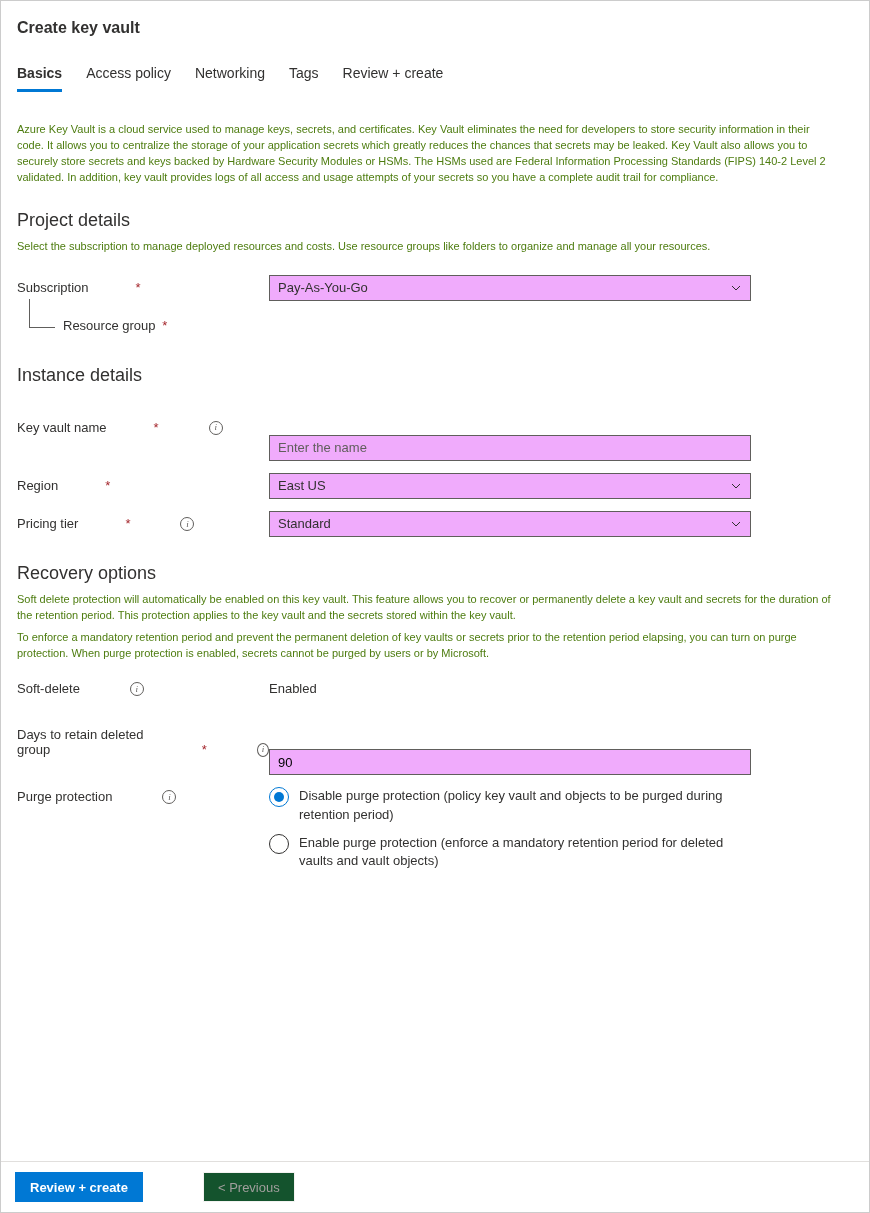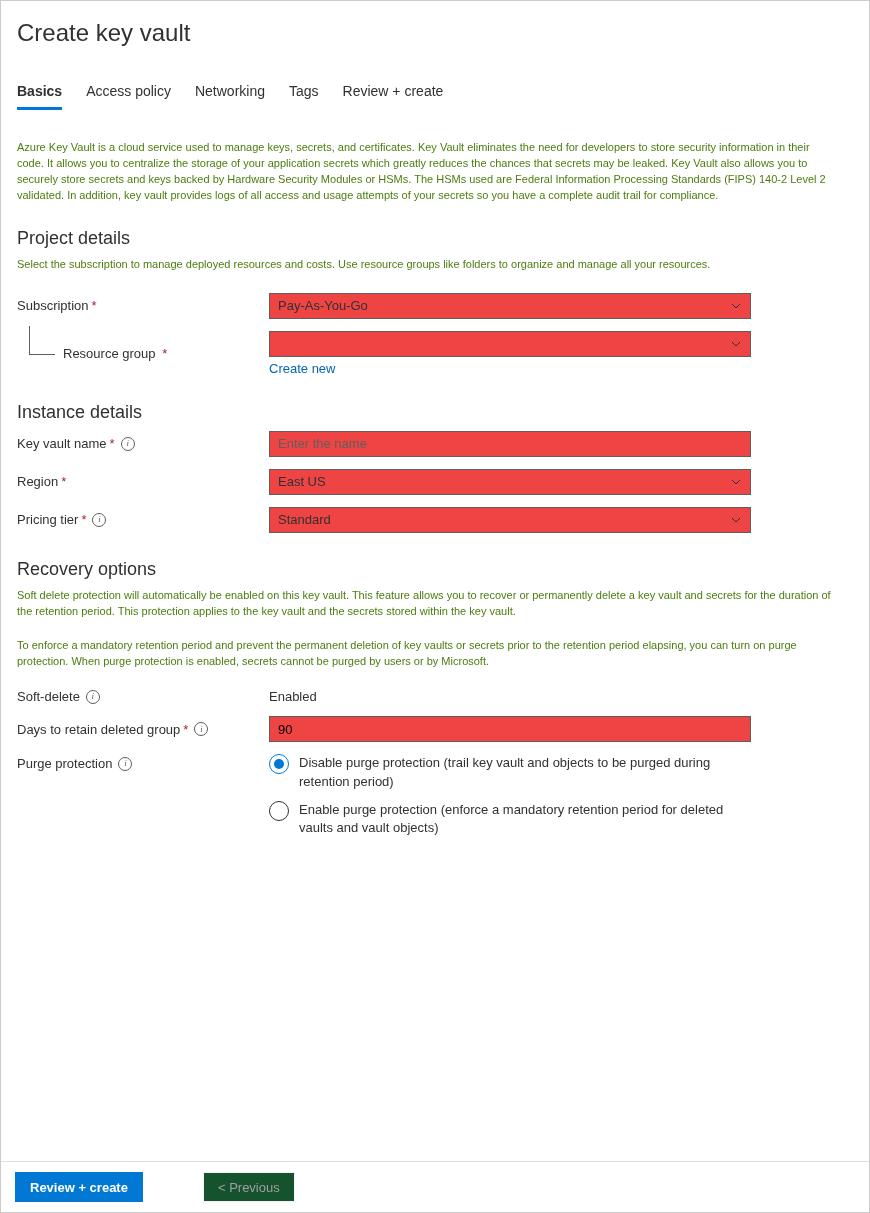--- a/index.html
+++ b/index.html
@@ -9,23 +9,23 @@
     font-size: 13px;
     color: #323130;
     background: #fff;
     width: 870px;
     height: 1213px;
     border: 1px solid #ccc;
     position: relative;
     padding: 18px 16px 0 16px;
   }
   h1.page-title {
-    font-size: 24px;
-    font-weight: 400;
-    margin: 0 0 36px 0;
+    font-size: 16px;
+    font-weight: 700;
+    margin: 0 0 28px 0;
     letter-spacing: 0;
   }
   .tabs {
     display: flex;
     gap: 24px;
     border-bottom: 0;
     margin-bottom: 30px;
   }
   .tab {
     font-size: 14px;
@@ -54,22 +54,23 @@
   .section-subtext { margin-bottom: 20px; }
   .form-row {
     display: flex;
     align-items: center;
     margin-bottom: 12px;
   }
   .form-label-col {
     width: 252px;
     flex-shrink: 0;
     display: flex;
-    align-items: center;
+    align-items: flex-end;
     font-size: 13px;
+    gap: 44px;
   }
   .form-input-col {
     width: 482px;
   }
   .req { color: #a4262c; margin-left: 3px; }
   .info-icon {
     display:inline-flex;
     align-items:center;
     justify-content:center;
     width:14px; height:14px;
@@ -80,39 +81,39 @@
     margin-left:6px;
     font-style: italic;
     font-family: Georgia, serif;
     line-height:1;
     cursor:default;
   }
   .select-box, .text-input {
     width: 100%;
     height: 26px;
     border: 1px solid #605e5c;
-    background: #ef4444;
+    background: #f0abfc;
     padding: 0 8px;
     font-size: 13px;
     font-family: inherit;
     position: relative;
     display: flex;
     align-items: center;
     cursor: pointer;
   }
   .select-box .chev {
     position: absolute;
     right: 8px;
     top: 50%;
     transform: translateY(-50%);
     pointer-events: none;
   }
   .text-input { cursor: text; }
   .text-input::placeholder { color: #605e5c; }
-  input.text-input { outline:none; }
+  input.text-input { outline:none;margin-top:41px; }
   .indent-row {
     display:flex;
     align-items:center;
     margin-bottom: 4px;
   }
   .indent-lines {
     width: 42px;
     height: 26px;
     position: relative;
     margin-left: 4px;
@@ -240,31 +241,20 @@
     </div>
   </div>
 </div>
 
 <div class="indent-row">
   <div class="indent-lines"></div>
   <div class="indent-label">
     <span>Resource group</span>
     <span class="req">*</span>
   </div>
-  <div class="form-input-col" style="margin-left:0;">
-    <div class="select-box">
-      <span></span>
-      <span class="chev">
-        <svg width="12" height="12" viewBox="0 0 12 12">
-            <path d="M2 4 L6 8 L10 4" stroke="#323130" stroke-width="1" fill="none"></path>
-          </svg>
-      </span>
-    </div>
-    <span class="link">Create new</span>
-  </div>
 </div>
 
 <div class="section-header" style="margin-top:26px;">Instance details</div>
 
 <div class="form-row">
   <div class="form-label-col">
     <span>Key vault name</span>
     <span class="req">*</span>
     <span class="info-icon">i</span>
   </div>
@@ -302,21 +292,21 @@
       <span class="chev">
         <svg width="12" height="12" viewBox="0 0 12 12">
             <path d="M2 4 L6 8 L10 4" stroke="#323130" stroke-width="1" fill="none"></path>
           </svg>
       </span>
     </div>
   </div>
 </div>
 
 <div class="section-header" style="margin-top:26px;">Recovery options</div>
-<div class="section-subtext" style="margin-bottom:18px;">Soft delete protection will automatically be enabled on this key vault. This feature allows you to recover or permanently delete a key vault and secrets for the duration of the retention period. This protection applies to the key vault and the secrets stored within the key vault.</div>
+<div class="section-subtext" style="margin-bottom:6px;">Soft delete protection will automatically be enabled on this key vault. This feature allows you to recover or permanently delete a key vault and secrets for the duration of the retention period. This protection applies to the key vault and the secrets stored within the key vault.</div>
 <div class="section-subtext">To enforce a mandatory retention period and prevent the permanent deletion of key vaults or secrets prior to the retention period elapsing, you can turn on purge protection. When purge protection is enabled, secrets cannot be purged by users or by Microsoft.</div>
 
 <div class="form-row">
   <div class="form-label-col">
     <span>Soft-delete</span>
     <span class="info-icon">i</span>
   </div>
   <div class="form-input-col">
     <span class="static-value">Enabled</span>
   </div>
@@ -334,21 +324,21 @@
 </div>
 
 <div class="form-row" style="align-items:flex-start;">
   <div class="form-label-col" style="padding-top:2px;">
     <span>Purge protection</span>
     <span class="info-icon">i</span>
   </div>
   <div class="form-input-col">
     <div class="radio-row">
       <div class="radio-outer selected"></div>
-      <div class="radio-label">Disable purge protection (trail key vault and objects to be purged during retention period)</div>
+      <div class="radio-label">Disable purge protection (policy key vault and objects to be purged during retention period)</div>
     </div>
     <div class="radio-row">
       <div class="radio-outer"></div>
       <div class="radio-label">Enable purge protection (enforce a mandatory retention period for deleted vaults and vault objects)</div>
     </div>
   </div>
 </div>
 
 <div class="footer-bar">
   <button class="btn btn-primary">Review + create</button>

